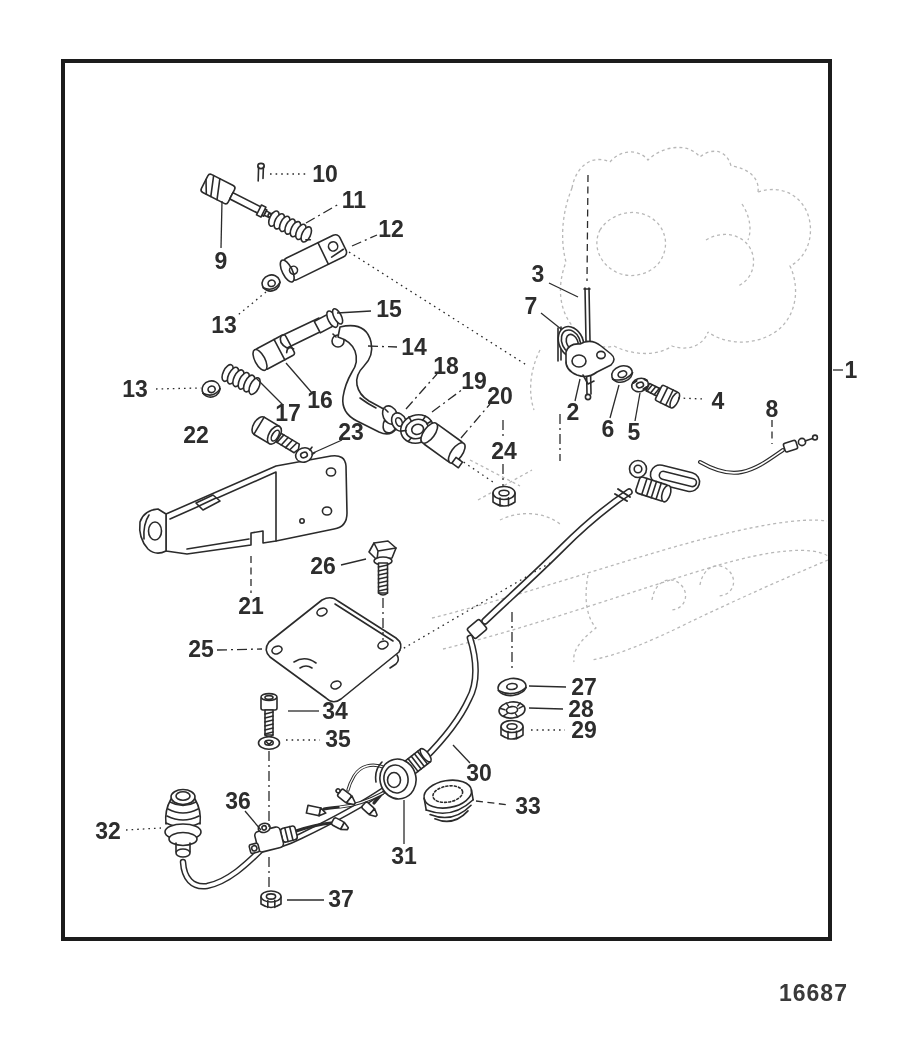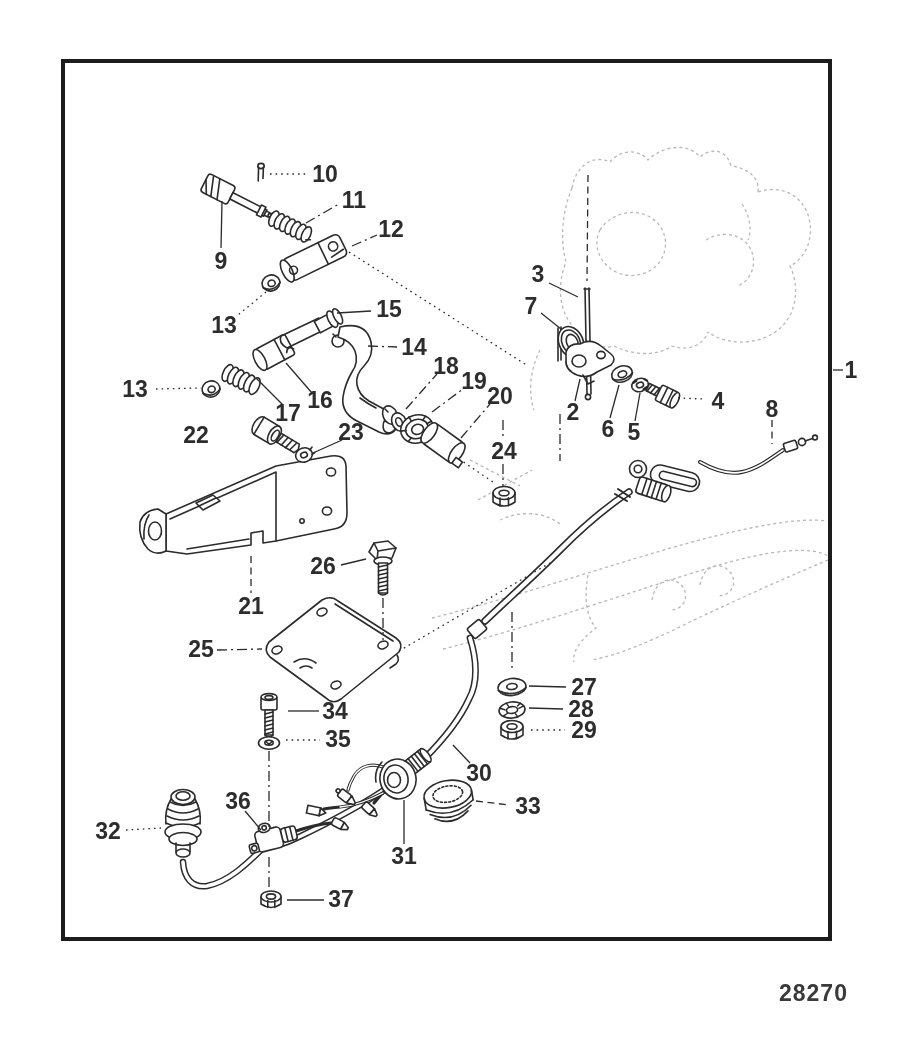--- a/index.html
+++ b/index.html
@@ -465,15 +465,15 @@
         <text x="528" y="806" text-anchor="middle" dominant-baseline="central" fill="#2d2d2d" font-family="&quot;Liberation Sans&quot;, sans-serif" font-size="23" font-weight="bold">33</text>
         <text x="335" y="711" text-anchor="middle" dominant-baseline="central" fill="#2d2d2d" font-family="&quot;Liberation Sans&quot;, sans-serif" font-size="23" font-weight="bold">34</text>
         <text x="338" y="739" text-anchor="middle" dominant-baseline="central" fill="#2d2d2d" font-family="&quot;Liberation Sans&quot;, sans-serif" font-size="23" font-weight="bold">35</text>
         <text x="238" y="801" text-anchor="middle" dominant-baseline="central" fill="#2d2d2d" font-family="&quot;Liberation Sans&quot;, sans-serif" font-size="23" font-weight="bold">36</text>
         <text x="341" y="899" text-anchor="middle" dominant-baseline="central" fill="#2d2d2d" font-family="&quot;Liberation Sans&quot;, sans-serif" font-size="23" font-weight="bold">37</text>
       </g>
 
   <rect id="border-rect" fill="none" x="63" y="61" width="767" height="878" stroke="#1c1c1c" stroke-width="4"></rect>
 </svg>
 
-<div class="drawing-number">28270</div>
+<div class="drawing-number">16687</div>
 
 </div>
 
 </body></html>

